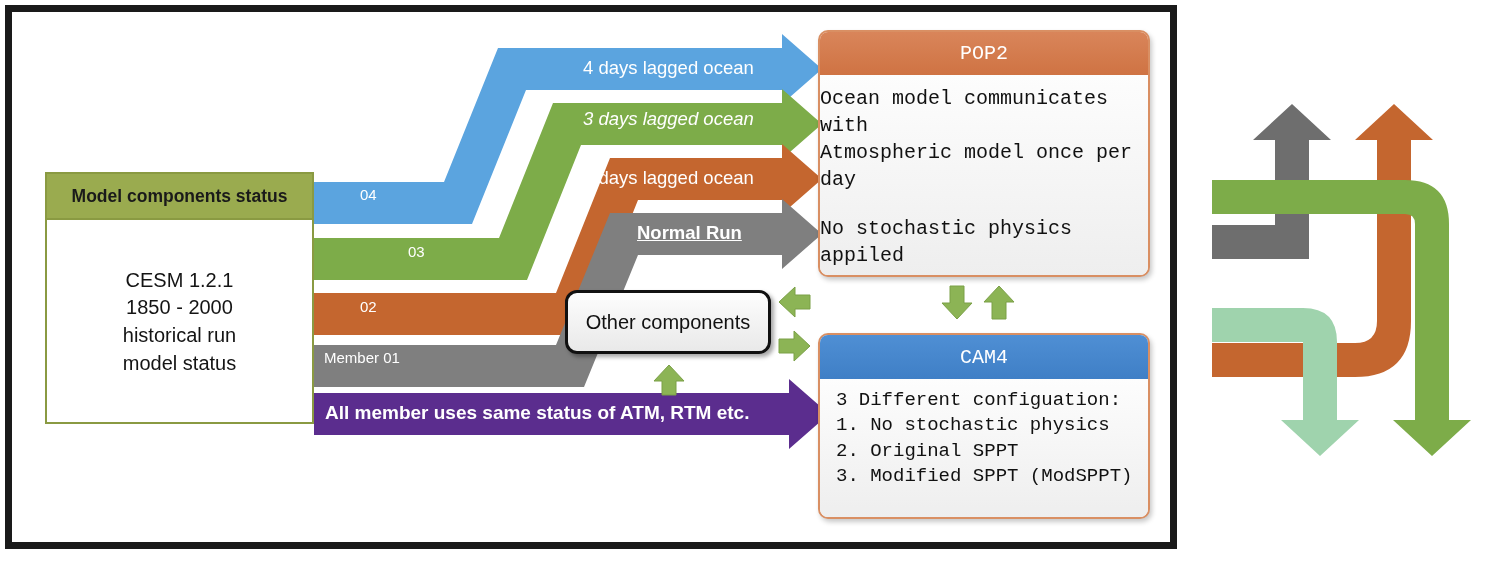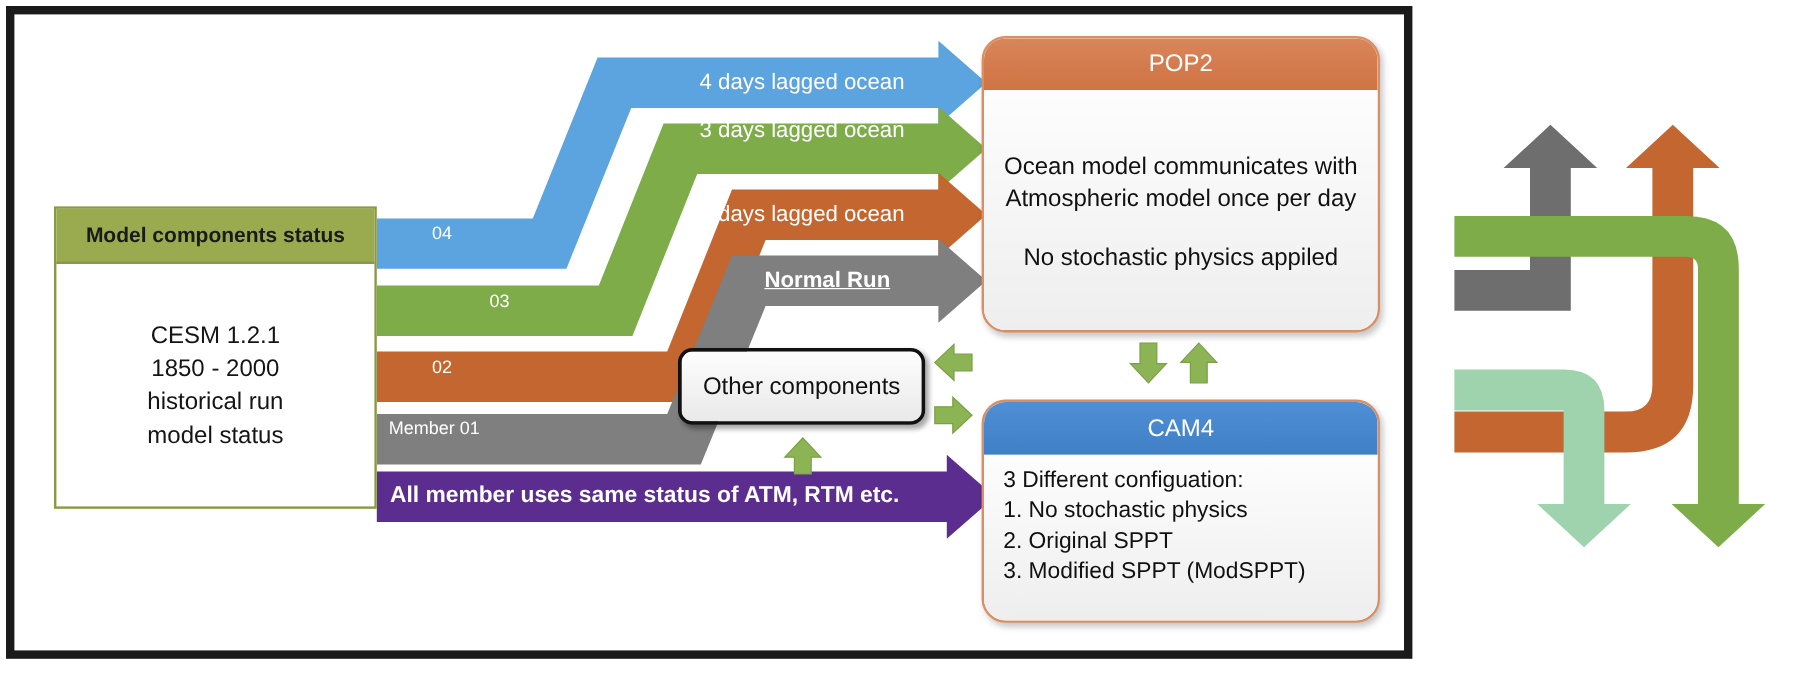--- a/index.html
+++ b/index.html
@@ -33,22 +33,22 @@
 
   
   .ribbon-label{
     position:absolute;color:#ffffff;font-size:18.5px;white-space:nowrap;
     pointer-events:none;
   }
   .ribbon-label.bold{font-weight:bold;}
   .member-label{position:absolute;color:#ffffff;font-size:15px;white-space:nowrap;}
 
   
-  .model-box{position:absolute;border-radius:20px;overflow:hidden;
-    box-shadow:2px 3px 5px rgba(0,0,0,.22);box-sizing:border-box;}
+  .model-box{position:absolute;border-radius:10px;overflow:hidden;
+    box-shadow:2px 3px 5px rgba(0,0,0,.22);box-sizing:border-box;font-family:Liberation Mono, monospace;}
   .model-header{display:flex;align-items:center;justify-content:center;
     color:#fff;font-size:20px;box-sizing:border-box;}
   .model-body{background:linear-gradient(#fdfdfd,#eeeeee);
     box-sizing:border-box;}
 
   #pop2-box{left:818px;top:30px;width:332px;height:247px;
     border:2px solid #d98f63;background:#fff;}
   #pop2-box .model-header{height:43px;
     background:linear-gradient(#d9855a,#cf7343);}
   #pop2-box .model-body{height:200px;display:flex;flex-direction:column;
@@ -133,21 +133,21 @@
       <div>model status</div>
     </div>
   </div>
 
   <div class="member-label" style="left:360px;top:186px;">04</div>
   <div class="member-label" style="left:360px;top:243px;margin-left:48px;">03</div>
   <div class="member-label" style="left:360px;top:298px;">02</div>
   <div class="member-label" style="left:324px;top:349px;">Member 01</div>
 
   <div class="ribbon-label" style="left:583px;top:57px;">4 days lagged ocean</div>
-  <div class="ribbon-label" style="left:583px;top:97px;">3 days lagged ocean</div>
+  <div class="ribbon-label" style="left:583px;top:108px;font-style:italic;">3 days lagged ocean</div>
   <div class="ribbon-label" style="left:583px;top:167px;">2 days lagged ocean</div>
   <div class="ribbon-label bold" style="left:637px;top:222px;text-decoration:underline;">Normal Run</div>
 
   <div class="ribbon-label bold" style="left:325px;top:402px;font-size:19px;">All member uses same status of ATM, RTM etc.</div>
 
   <div id="other-box">
     <span>Other components</span>
   </div>
 
   <div id="pop2-box" class="model-box">

